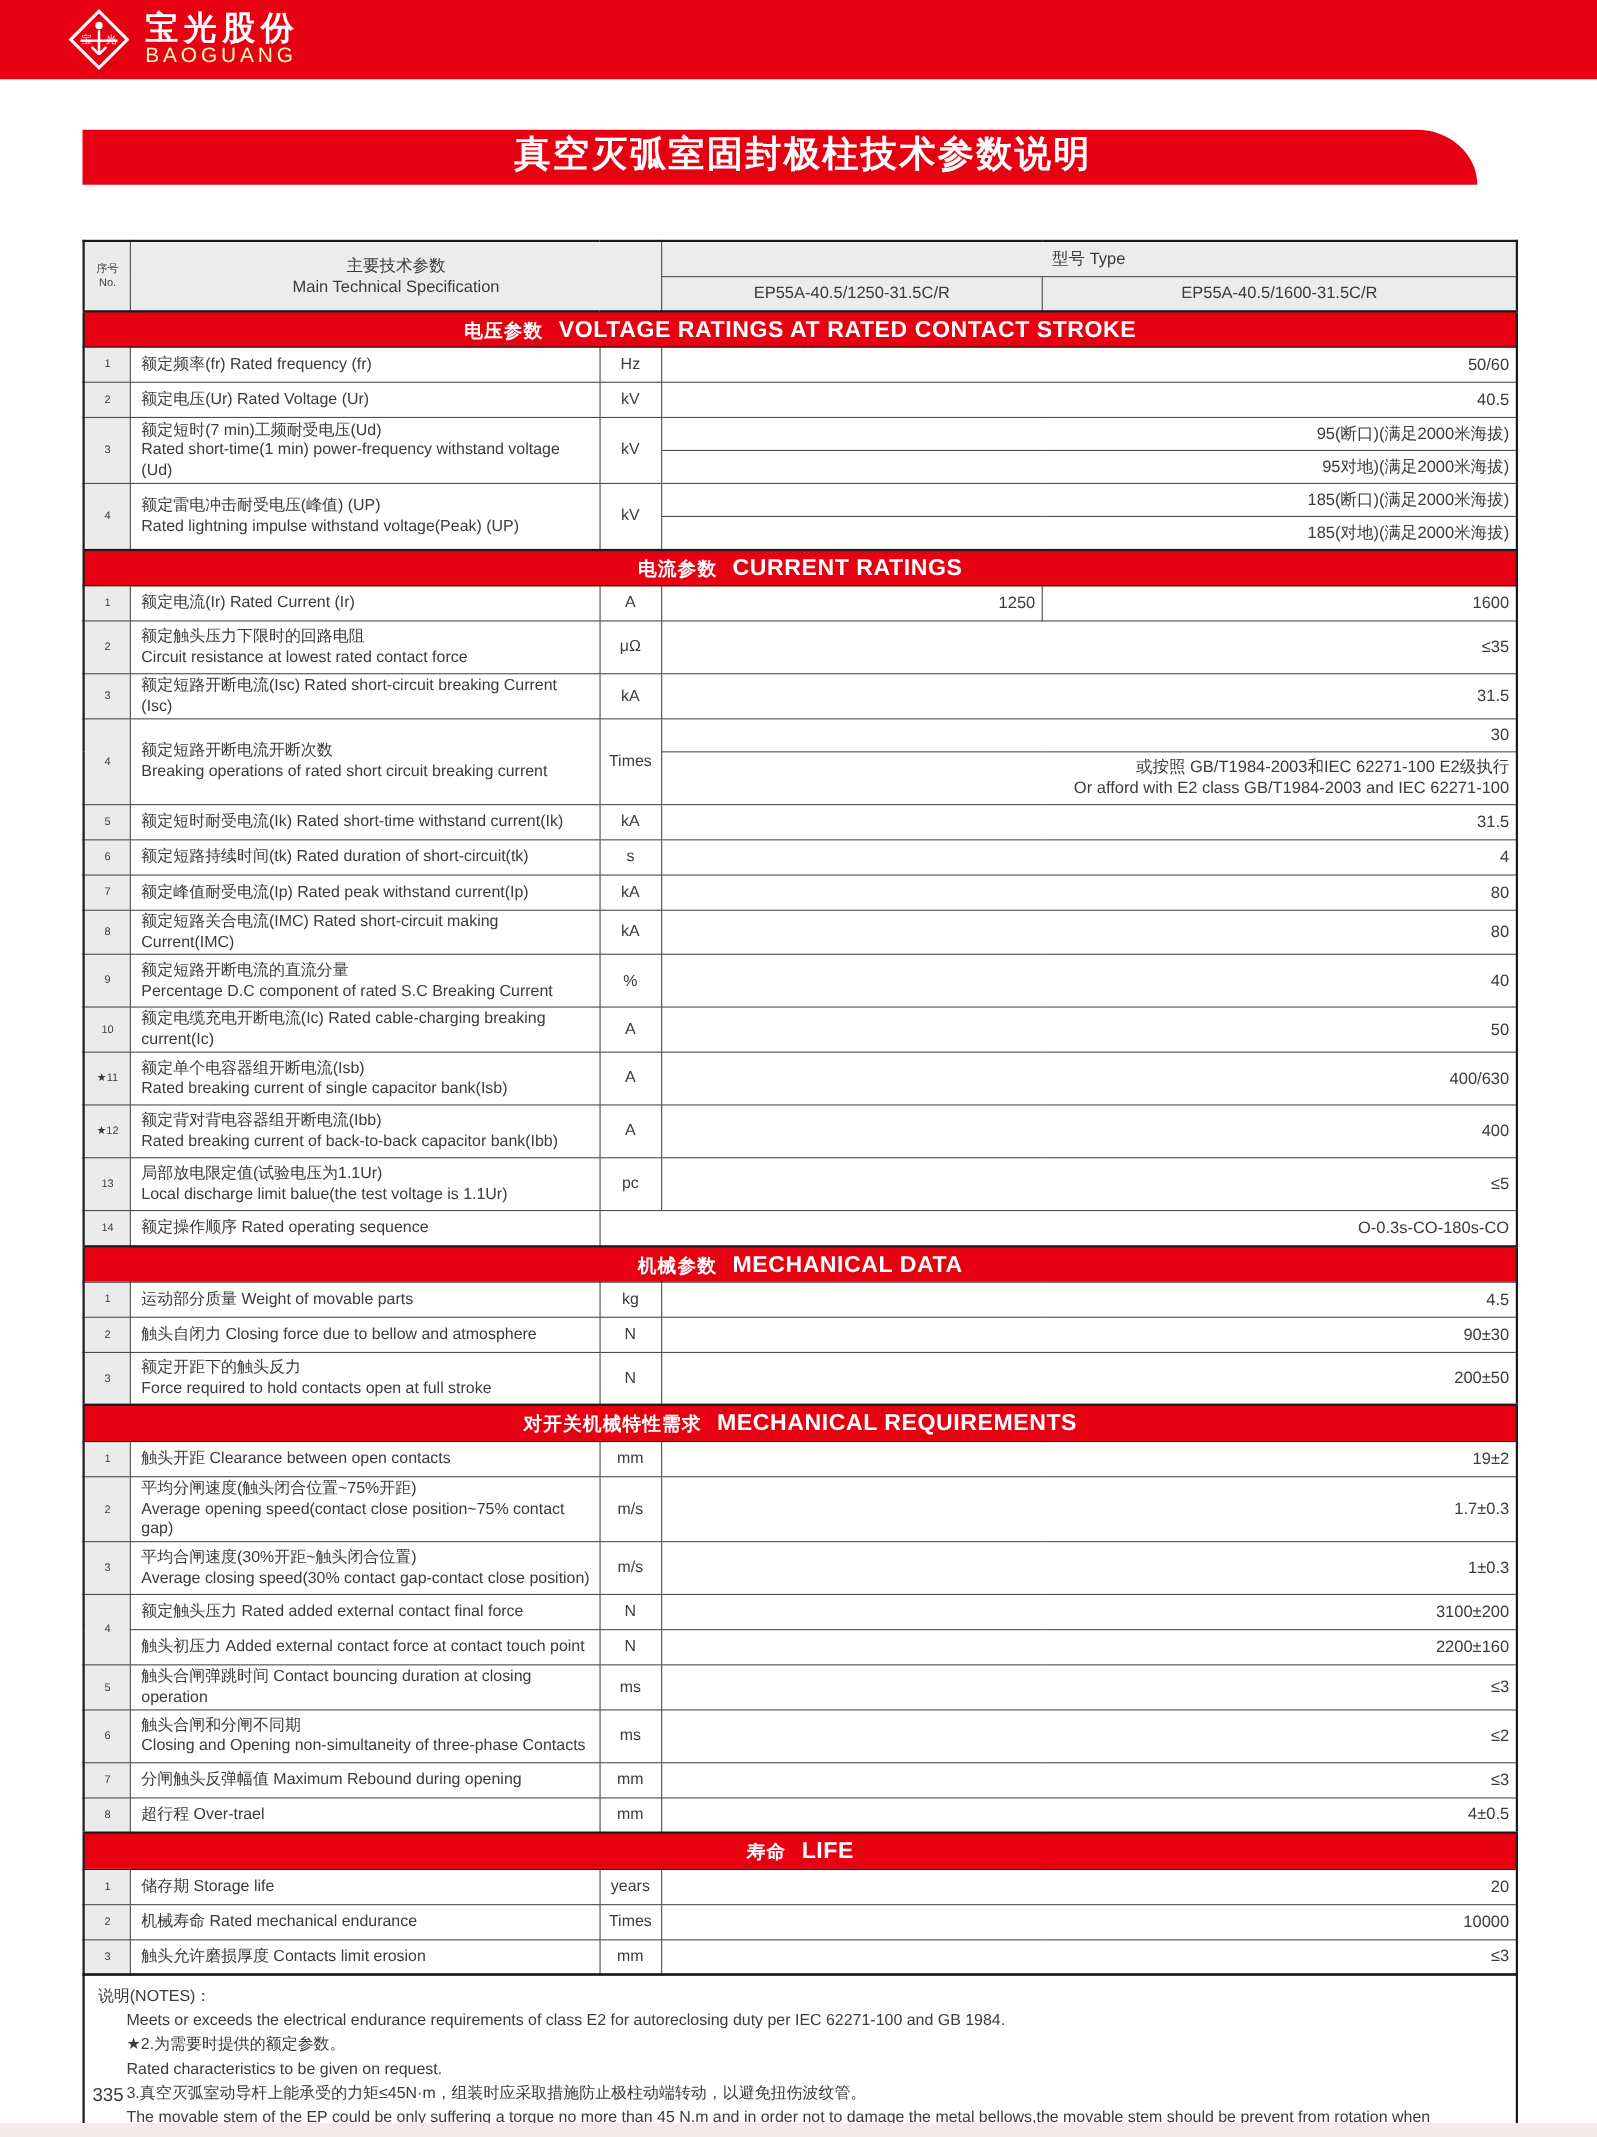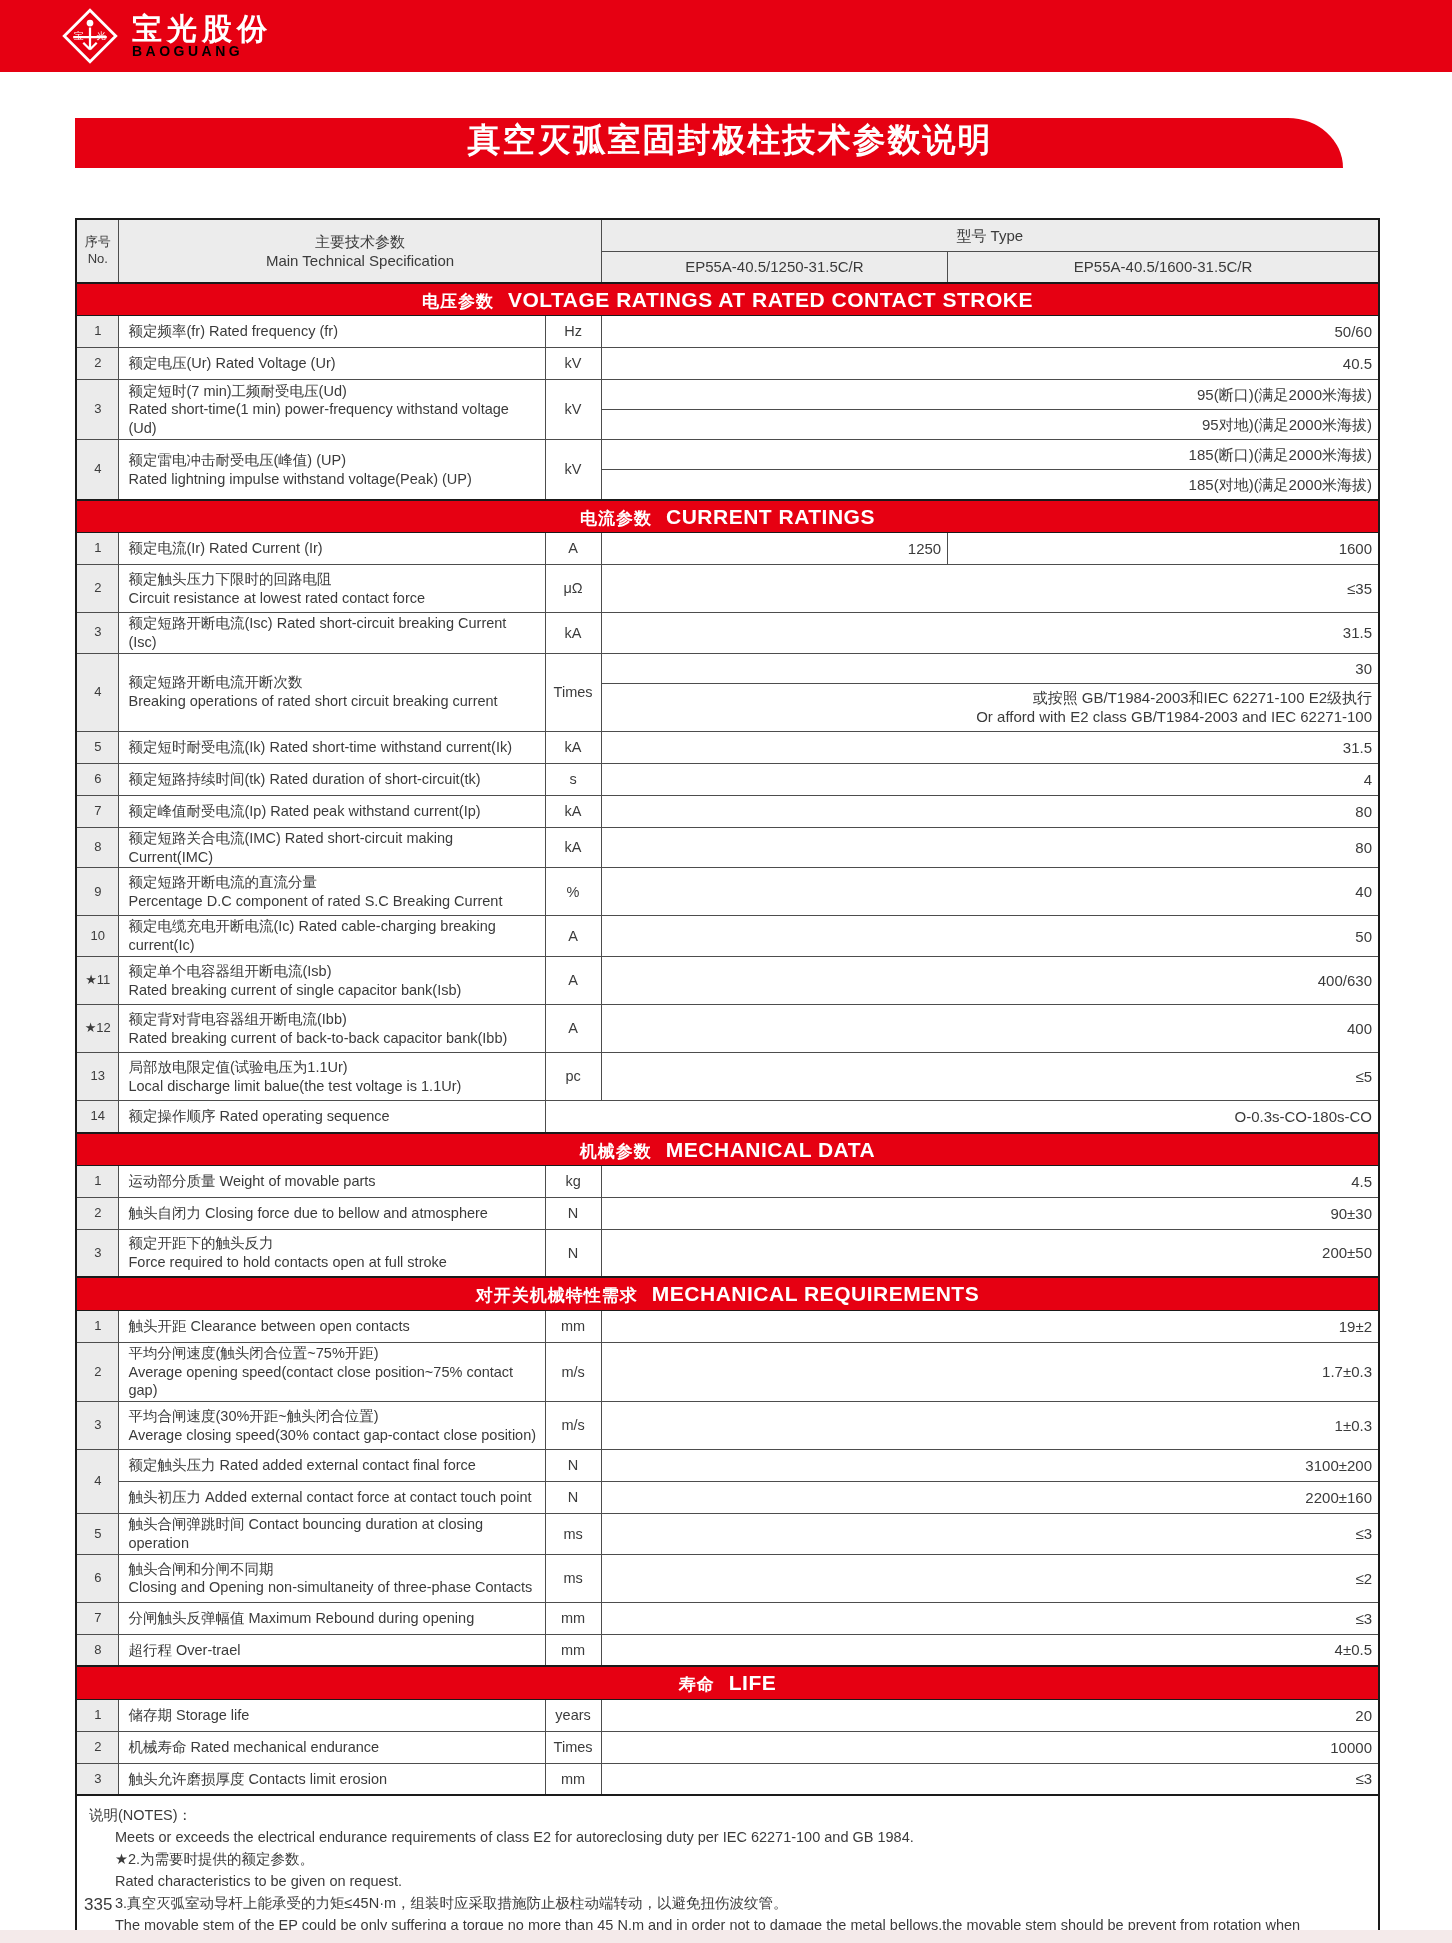--- a/index.html
+++ b/index.html
@@ -12,36 +12,36 @@
   }
   *{box-sizing:border-box;}
   body{margin:0;background:#fff;font-family:"Liberation Sans","DejaVu Sans",sans-serif;}
   .page{position:relative;width:1452px;height:1943px;background:#fff;overflow:hidden;}
 
   
   .topbar{height:72px;background:var(--brand-red);display:flex;align-items:center;padding-left:62px;}
   .logo{display:flex;align-items:center;gap:14px;}
   .logo-mark{display:block;}
   .logo-text .cn{color:#fff;font-size:30px;font-weight:bold;letter-spacing:5px;line-height:1.05;}
-  .logo-text .en{color:#000000;font-size:14px;font-weight:bold;letter-spacing:3.5px;line-height:1.1;}
+  .logo-text .en{color:#fef9c3;font-size:19px;font-weight:normal;letter-spacing:3.5px;line-height:1.1;}
 
   
   .titlebar{margin:46px 0 0 75px;width:1268px;height:50px;background:var(--brand-red);
     border-top-right-radius:55px 50px;display:flex;align-items:center;padding-left:42px;gap:28px;flex-direction:column;}
   .titlebar .t-cn{color:#fff;font-size:33px;font-weight:bold;letter-spacing:2px;}
   .titlebar .t-en{color:#fff;font-size:20px;font-weight:bold;}
 
   
   .tablewrap{margin:50px 72px 0 75px;}
   table{width:100%;border-collapse:collapse;table-layout:fixed;border:2px solid var(--line);}
   td{border:1px solid #4d4d4d;color:var(--ink);font-size:14.5px;line-height:1.3;padding:1px 6px;vertical-align:middle;}
   td div{pointer-events:none;}
   thead td{background:var(--head-bg);text-align:center;font-size:15px;}
   tr.head-row,tr.head-row2{height:32px;}
-  td.no{background:var(--no-bg);text-align:center;font-size:13px;}
+  td.no{background:var(--no-bg);text-align:center;font-size:10px;}
   td.label{text-align:left;padding-left:9px;}
   td.unit{text-align:center;padding:1px 2px;}
   td.val{text-align:right;font-size:15px;}
   td.band{background:var(--brand-red);color:#fff;text-align:center;
     border-top:2px solid var(--line);border-bottom:1px solid var(--line);padding:2px 0;}
   .band-cn{font-size:17px;font-weight:bold;letter-spacing:1px;}
   .band-en{font-size:21px;font-weight:bold;margin-left:14px;letter-spacing:.5px;}
   tr.band-row{height:28px;}
   tr.h1{height:32px;}
   tr.h2{height:48px;}

